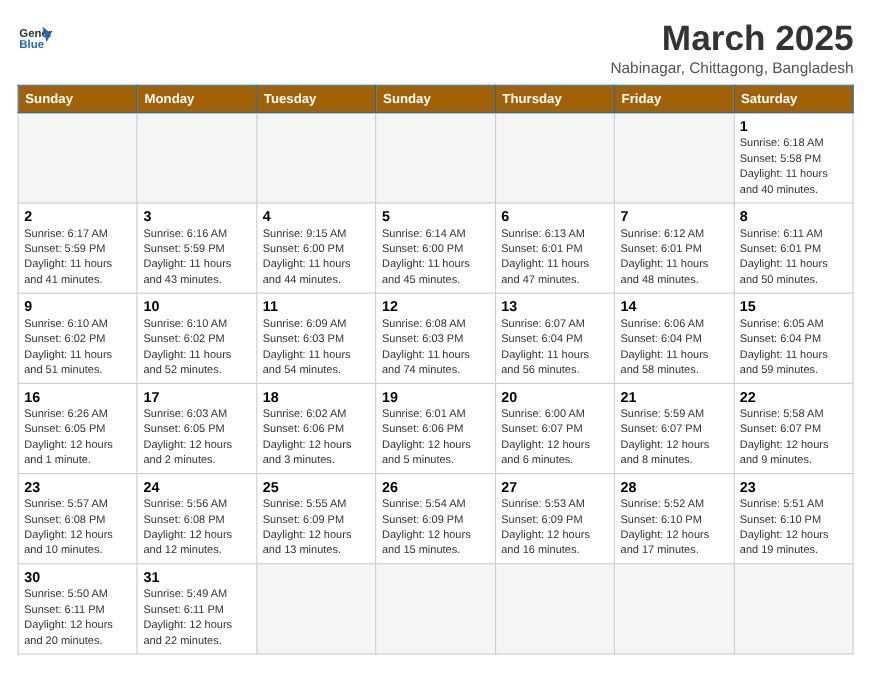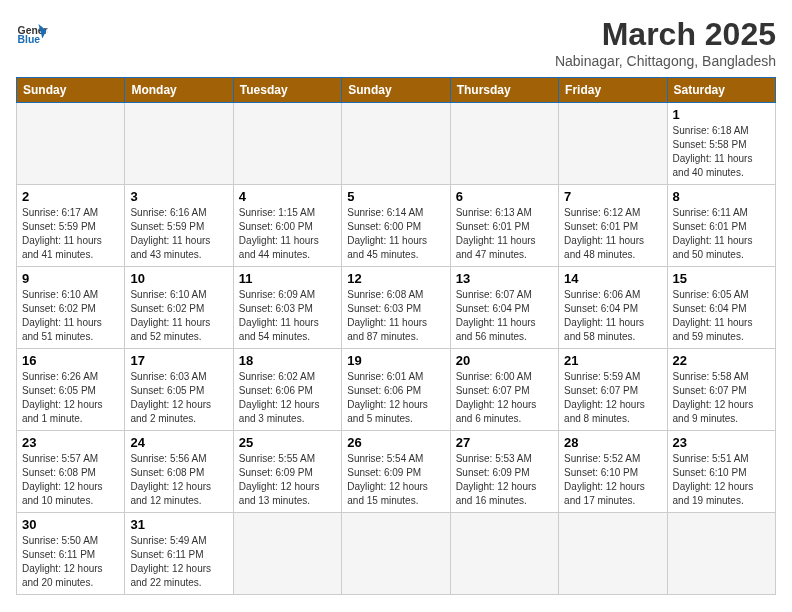--- a/index.html
+++ b/index.html
@@ -137,21 +137,21 @@
           <div class="day-info">
             <span class="line">Sunrise: 6:16 AM</span>
             <span class="line">Sunset: 5:59 PM</span>
             <span class="line">Daylight: 11 hours</span>
             <span class="line">and 43 minutes.</span>
           </div>
         </td>
         <td>
           <span class="day-number">4</span>
           <div class="day-info">
-            <span class="line">Sunrise: 1:15 AM</span>
+            <span class="line">Sunrise: 9:15 AM</span>
             <span class="line">Sunset: 6:00 PM</span>
             <span class="line">Daylight: 11 hours</span>
             <span class="line">and 44 minutes.</span>
           </div>
         </td>
         <td>
           <span class="day-number">5</span>
           <div class="day-info">
             <span class="line">Sunrise: 6:14 AM</span>
             <span class="line">Sunset: 6:00 PM</span>
@@ -214,21 +214,21 @@
             <span class="line">Daylight: 11 hours</span>
             <span class="line">and 54 minutes.</span>
           </div>
         </td>
         <td>
           <span class="day-number">12</span>
           <div class="day-info">
             <span class="line">Sunrise: 6:08 AM</span>
             <span class="line">Sunset: 6:03 PM</span>
             <span class="line">Daylight: 11 hours</span>
-            <span class="line">and 87 minutes.</span>
+            <span class="line">and 74 minutes.</span>
           </div>
         </td>
         <td>
           <span class="day-number">13</span>
           <div class="day-info">
             <span class="line">Sunrise: 6:07 AM</span>
             <span class="line">Sunset: 6:04 PM</span>
             <span class="line">Daylight: 11 hours</span>
             <span class="line">and 56 minutes.</span>
           </div>

